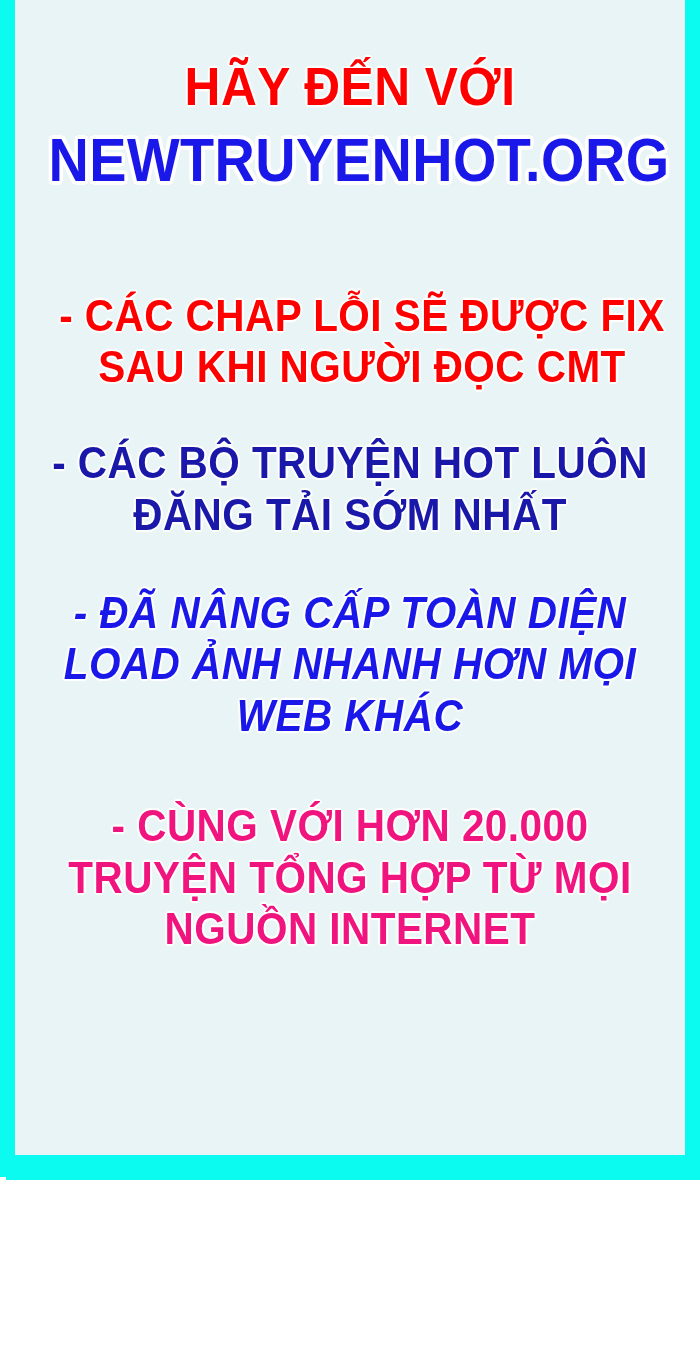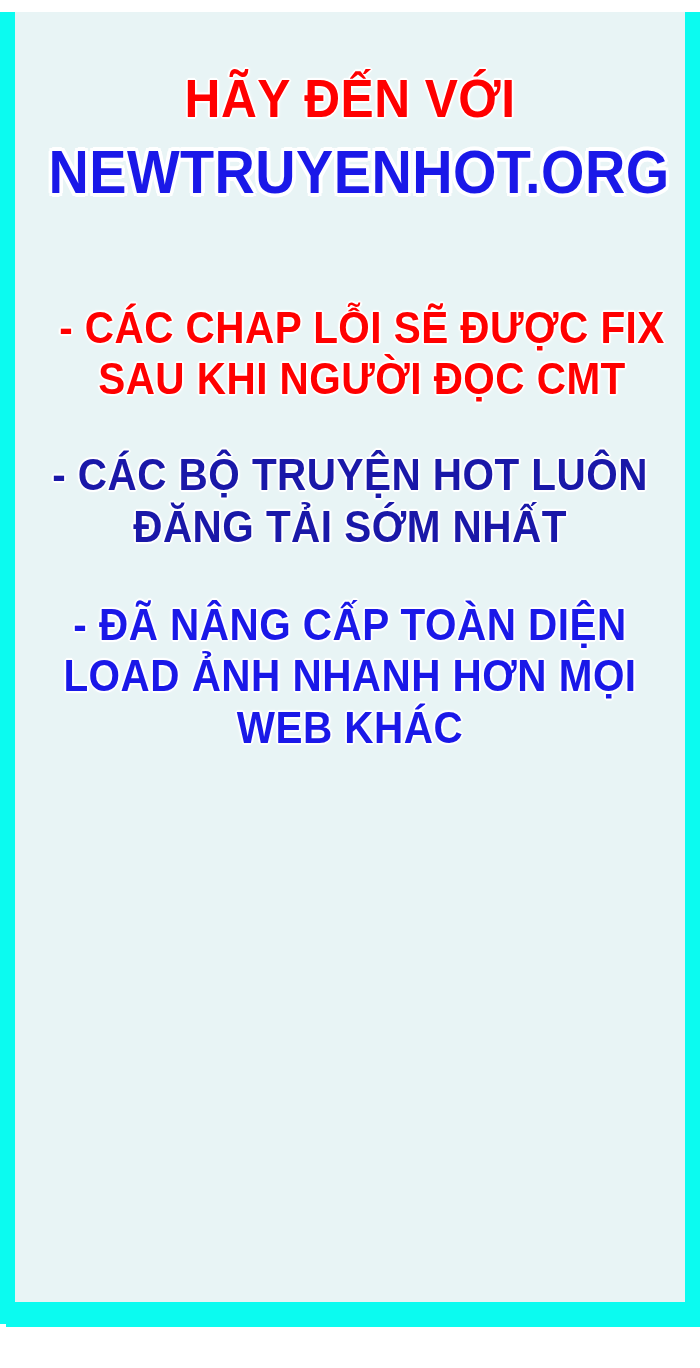--- a/index.html
+++ b/index.html
@@ -9,25 +9,24 @@
     background: #ffffff;
   }
   body {
     font-family: "Liberation Sans", sans-serif;
   }
 
   
   #banner {
     position: relative;
     width: 700px;
-    height: 1315px;
+    height: 1180px;
     box-sizing: border-box;
     background: #0bfbf0;            
     overflow: hidden;
-    margin-top: 12px;
   }
 
   
   #panel {
     position: absolute;
     left: 15px;
     right: 15px;
     top: 0;
     bottom: 25px;
     background: #e8f4f5;
@@ -89,21 +88,21 @@
   #sec-hot             { margin-top: 50px; }
   #sec-hot .line       { font-size: 44px; color: #1a18a8; }
   #sec-hot .line + .line { margin-top: 6px; }
 
   #sec-bigupdate       { margin-top: 108px; }
   #sec-bigupdate .line { font-size: 52px; color: #ff0000; }
 
   #sec-loadimg         { margin-top: 40px; }
   #sec-loadimg .line   { font-size: 44px; color: #0aa81a; }
 
-  #sec-upgrade         { margin-top: 52px; }
+  #sec-upgrade         { margin-top: 52px; font-style: italic; }
   #sec-upgrade .line   { font-size: 44px; color: #1a18e0; }
   #sec-upgrade .line + .line { margin-top: 6px; }
 
   #sec-count           { margin-top: 64px; }
   #sec-count .line     { font-size: 44px; color: #f0157e; }
   #sec-count .line + .line { margin-top: 6px; }
 </style>
 </head>
 <body>
 
@@ -127,17 +126,22 @@
     </div>
 
 
 
     <div id="sec-upgrade" class="block">
       <div class="line glow-soft" style="color: rgb(26, 24, 232);">- ĐÃ NÂNG CẤP TOÀN DIỆN</div>
       <div class="line glow-soft" style="color: rgb(26, 24, 232);">LOAD ẢNH NHANH HƠN MỌI</div>
       <div class="line glow-soft" style="color: rgb(26, 24, 232);">WEB KHÁC</div>
     </div>
 
+    <div id="sec-count" class="block">
+      <div class="line glow-soft" style="color: rgb(240, 21, 126);">- CÙNG VỚI HƠN 20.000</div>
+      <div class="line glow-soft" style="color: rgb(240, 21, 126);">TRUYỆN TỔNG HỢP TỪ MỌI</div>
+      <div class="line glow-soft" style="color: rgb(240, 21, 126);">NGUỒN INTERNET</div>
+    </div>
 
   </div>
 
   <div class="frame-notch"></div>
 </div>
 
 </body></html>

